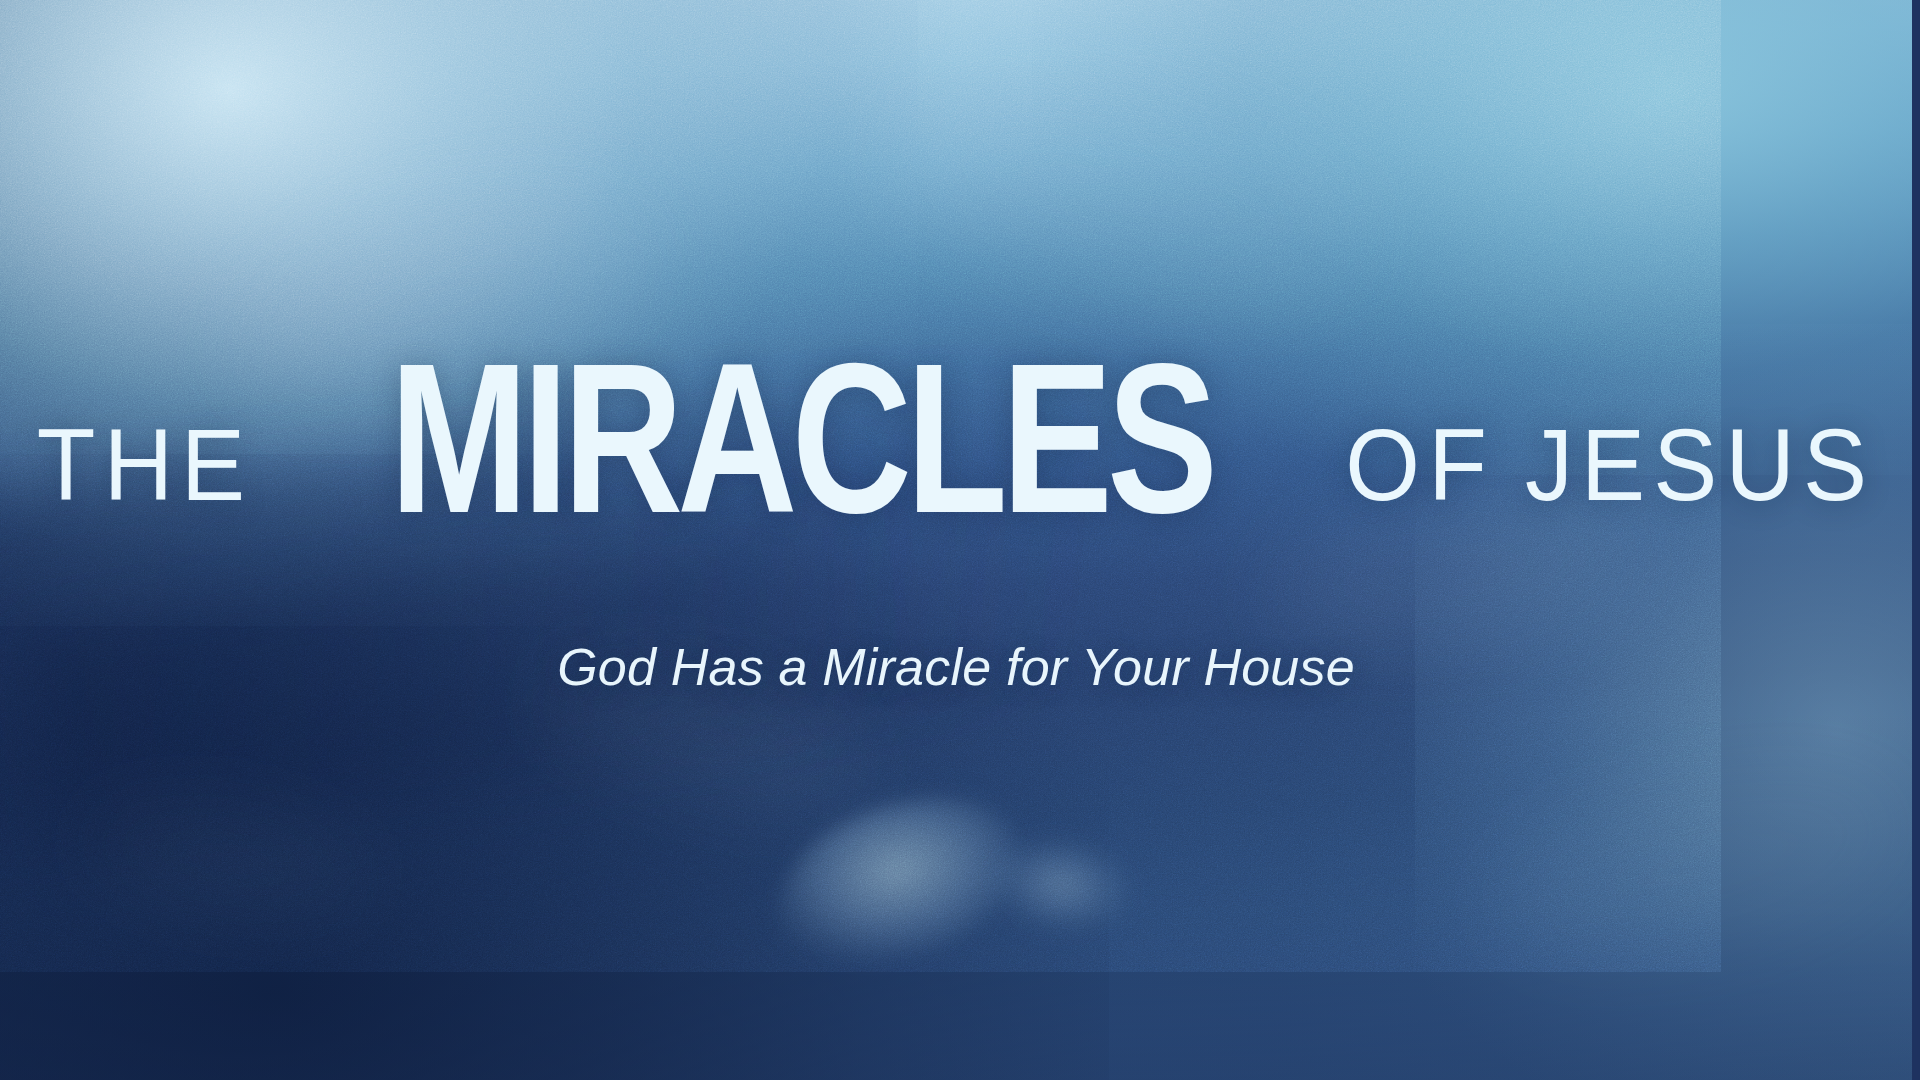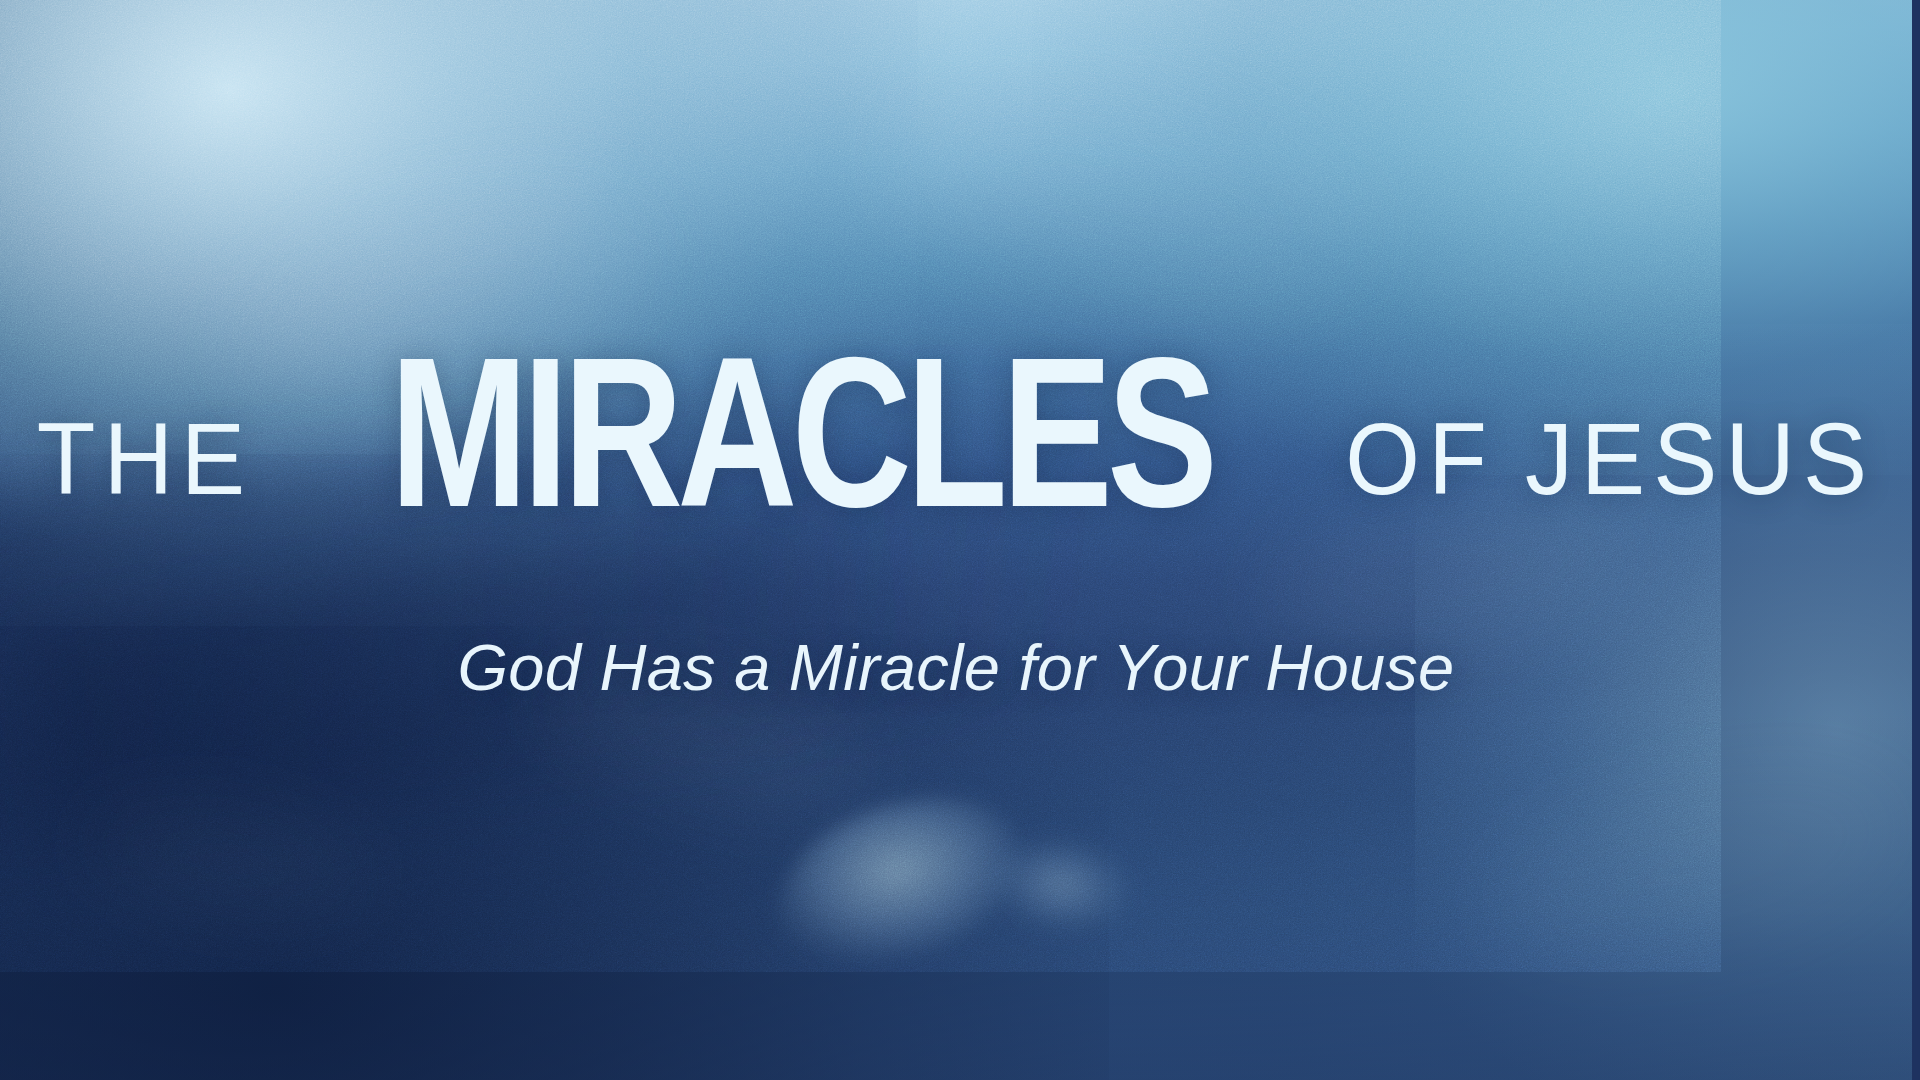--- a/index.html
+++ b/index.html
@@ -281,21 +281,21 @@
     transform-origin: center bottom;
     position: relative;
     top: 14px;
     text-shadow: 0 3px 34px rgba(12, 28, 60, 0.30);
   }
 
   .subtitle {
     font-family: "Liberation Sans", sans-serif;
     font-style: italic;
     font-weight: 300;
-    font-size: 65px;
+    font-size: 52px;
     letter-spacing: 0.004em;
     color: #e8f5fc;
     line-height: 1;
     margin-top: 128px;
     white-space: nowrap;
     text-shadow: 0 2px 24px rgba(12, 28, 60, 0.36);
   }
 </style>
 </head>
 <body>

